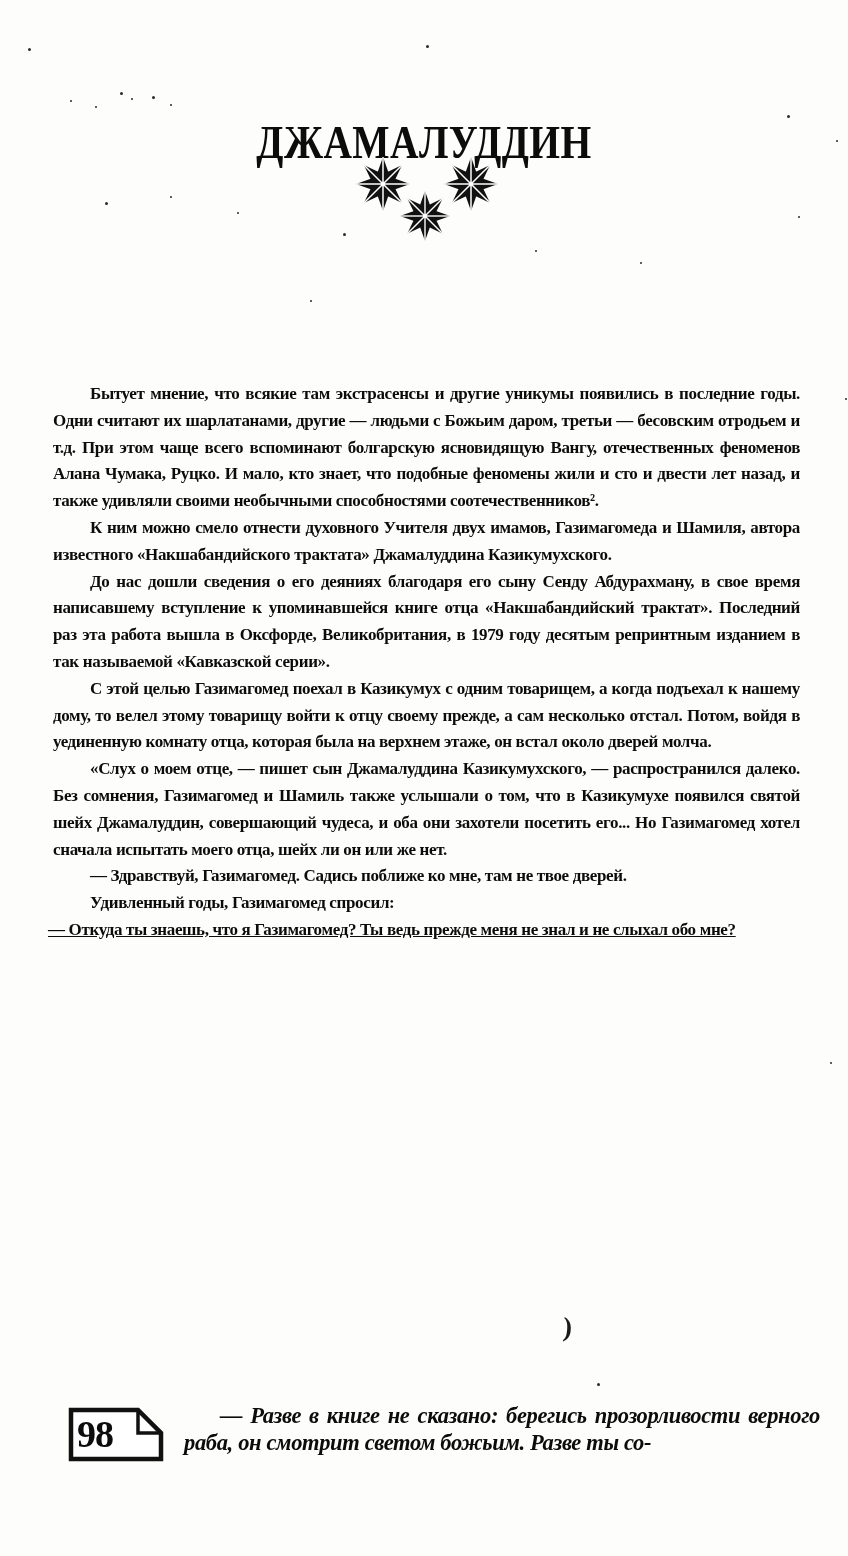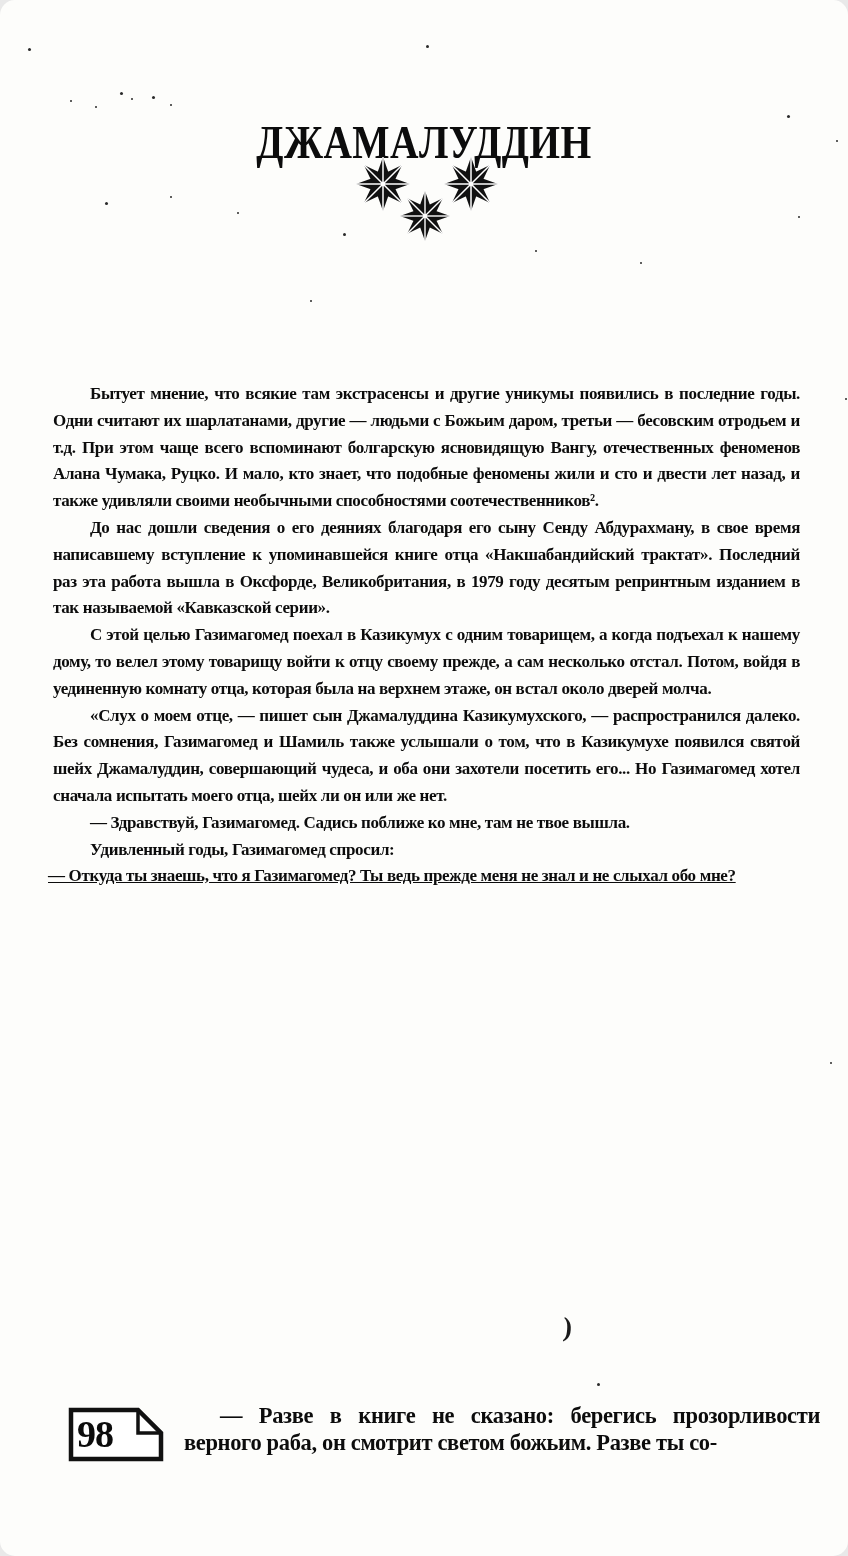--- a/index.html
+++ b/index.html
@@ -4,21 +4,20 @@
 <style>
   html,body{margin:0;padding:0;background:#e9e9e9;}
   .page{
     position:relative;
     width:848px;height:1556px;
     margin:0 auto;
     background:#fdfdfb;
     color:#0c0c0c;
     font-family:"Liberation Serif","DejaVu Serif",serif;
     overflow:hidden;
-    border-radius:15px;
   }
   .title{
     position:absolute;top:84px;left:0;width:100%;
     text-align:center;
     font-size:47px;font-weight:bold;
     transform:scaleX(0.84);
     letter-spacing:0.5px;
     white-space:nowrap;
   }
   .ornament{
@@ -44,21 +43,21 @@
   }
   .pagebox .num{
     position:absolute;left:9px;top:3px;
     font-size:38px;font-weight:bold;line-height:48px;
     letter-spacing:-1px;
   }
   .footer-text{
     flex:1;margin:0 0 0 20px;
     font-size:22.5px;line-height:27px;font-weight:bold;
     letter-spacing:-0.35px;
-    text-align:justify;text-indent:36px;
+    text-align:justify;text-indent:36px;font-style:italic;
   }
   .speck{
     position:absolute;background:#2a2a2a;border-radius:50%;
     display:block;
   }
   .hookmark{
     position:absolute;left:563px;top:1312px;
     font-size:27px;font-weight:bold;color:#1a1a1a;
     transform:rotate(4deg);
   }
@@ -98,24 +97,25 @@
         </g>
       </defs>
       <use href="#star8" transform="translate(44,29)"></use>
       <use href="#star8" transform="translate(132,29)"></use>
       <use href="#star8" transform="translate(86,61) scale(0.93)"></use>
     </svg>
   </div>
 
   <div class="body">
       <p class="para">Бытует мнение, что всякие там экстрасенсы и другие уникумы появились в последние годы. Одни считают их шарлатанами, другие — людьми с Божьим даром, третьи — бесовским отродьем и т.д. При этом чаще всего вспоминают болгарскую ясновидящую Вангу, отечественных феноменов Алана Чумака, Руцко. И мало, кто знает, что подобные феномены жили и сто и двести лет назад, и также удивляли своими необычными способностями соотечественников².</p>
+      <p class="para">К ним можно смело отнести духовного Учителя двух имамов, Газимагомеда и Шамиля, автора известного «Накшабандийского трактата» Джамалуддина Казикумухского.</p>
       <p class="para">До нас дошли сведения о его деяниях благодаря его сыну Сенду Абдурахману, в свое время написавшему вступление к упоминавшейся книге отца «Накшабандийский трактат». Последний раз эта работа вышла в Оксфорде, Великобритания, в 1979 году десятым репринтным изданием в так называемой «Кавказской серии».</p>
       <p class="para">С этой целью Газимагомед поехал в Казикумух с одним товарищем, а когда подъехал к нашему дому, то велел этому товарищу войти к отцу своему прежде, а сам несколько отстал. Потом, войдя в уединенную комнату отца, которая была на верхнем этаже, он встал около дверей молча.</p>
       <p class="para">«Слух о моем отце, — пишет сын Джамалуддина Казикумухского, — распространился далеко. Без сомнения, Газимагомед и Шамиль также услышали о том, что в Казикумухе появился святой шейх Джамалуддин, совершающий чудеса, и оба они захотели посетить его... Но Газимагомед хотел сначала испытать моего отца, шейх ли он или же нет.</p>
-      <p class="para">— Здравствуй, Газимагомед. Садись поближе ко мне, там не твое вышла.</p>
+      <p class="para">— Здравствуй, Газимагомед. Садись поближе ко мне, там не твое дверей.</p>
       <p class="para">Удивленный годы, Газимагомед спросил:</p>
       <p class="para flush">— Откуда ты знаешь, что я Газимагомед? Ты ведь прежде меня не знал и не слыхал обо мне?</p>
     </div>
 
   <div class="footer">
     <div class="pagebox">
       <svg width="96" height="55" viewBox="0 0 96 55" aria-hidden="true">
         <path d="M3,3 H70 L93,26 V52 H3 Z" fill="#fff" stroke="#111" stroke-width="4.5" stroke-linejoin="miter"></path>
         <path d="M70,3 V26 H93" fill="none" stroke="#111" stroke-width="3.5"></path>
       </svg>

